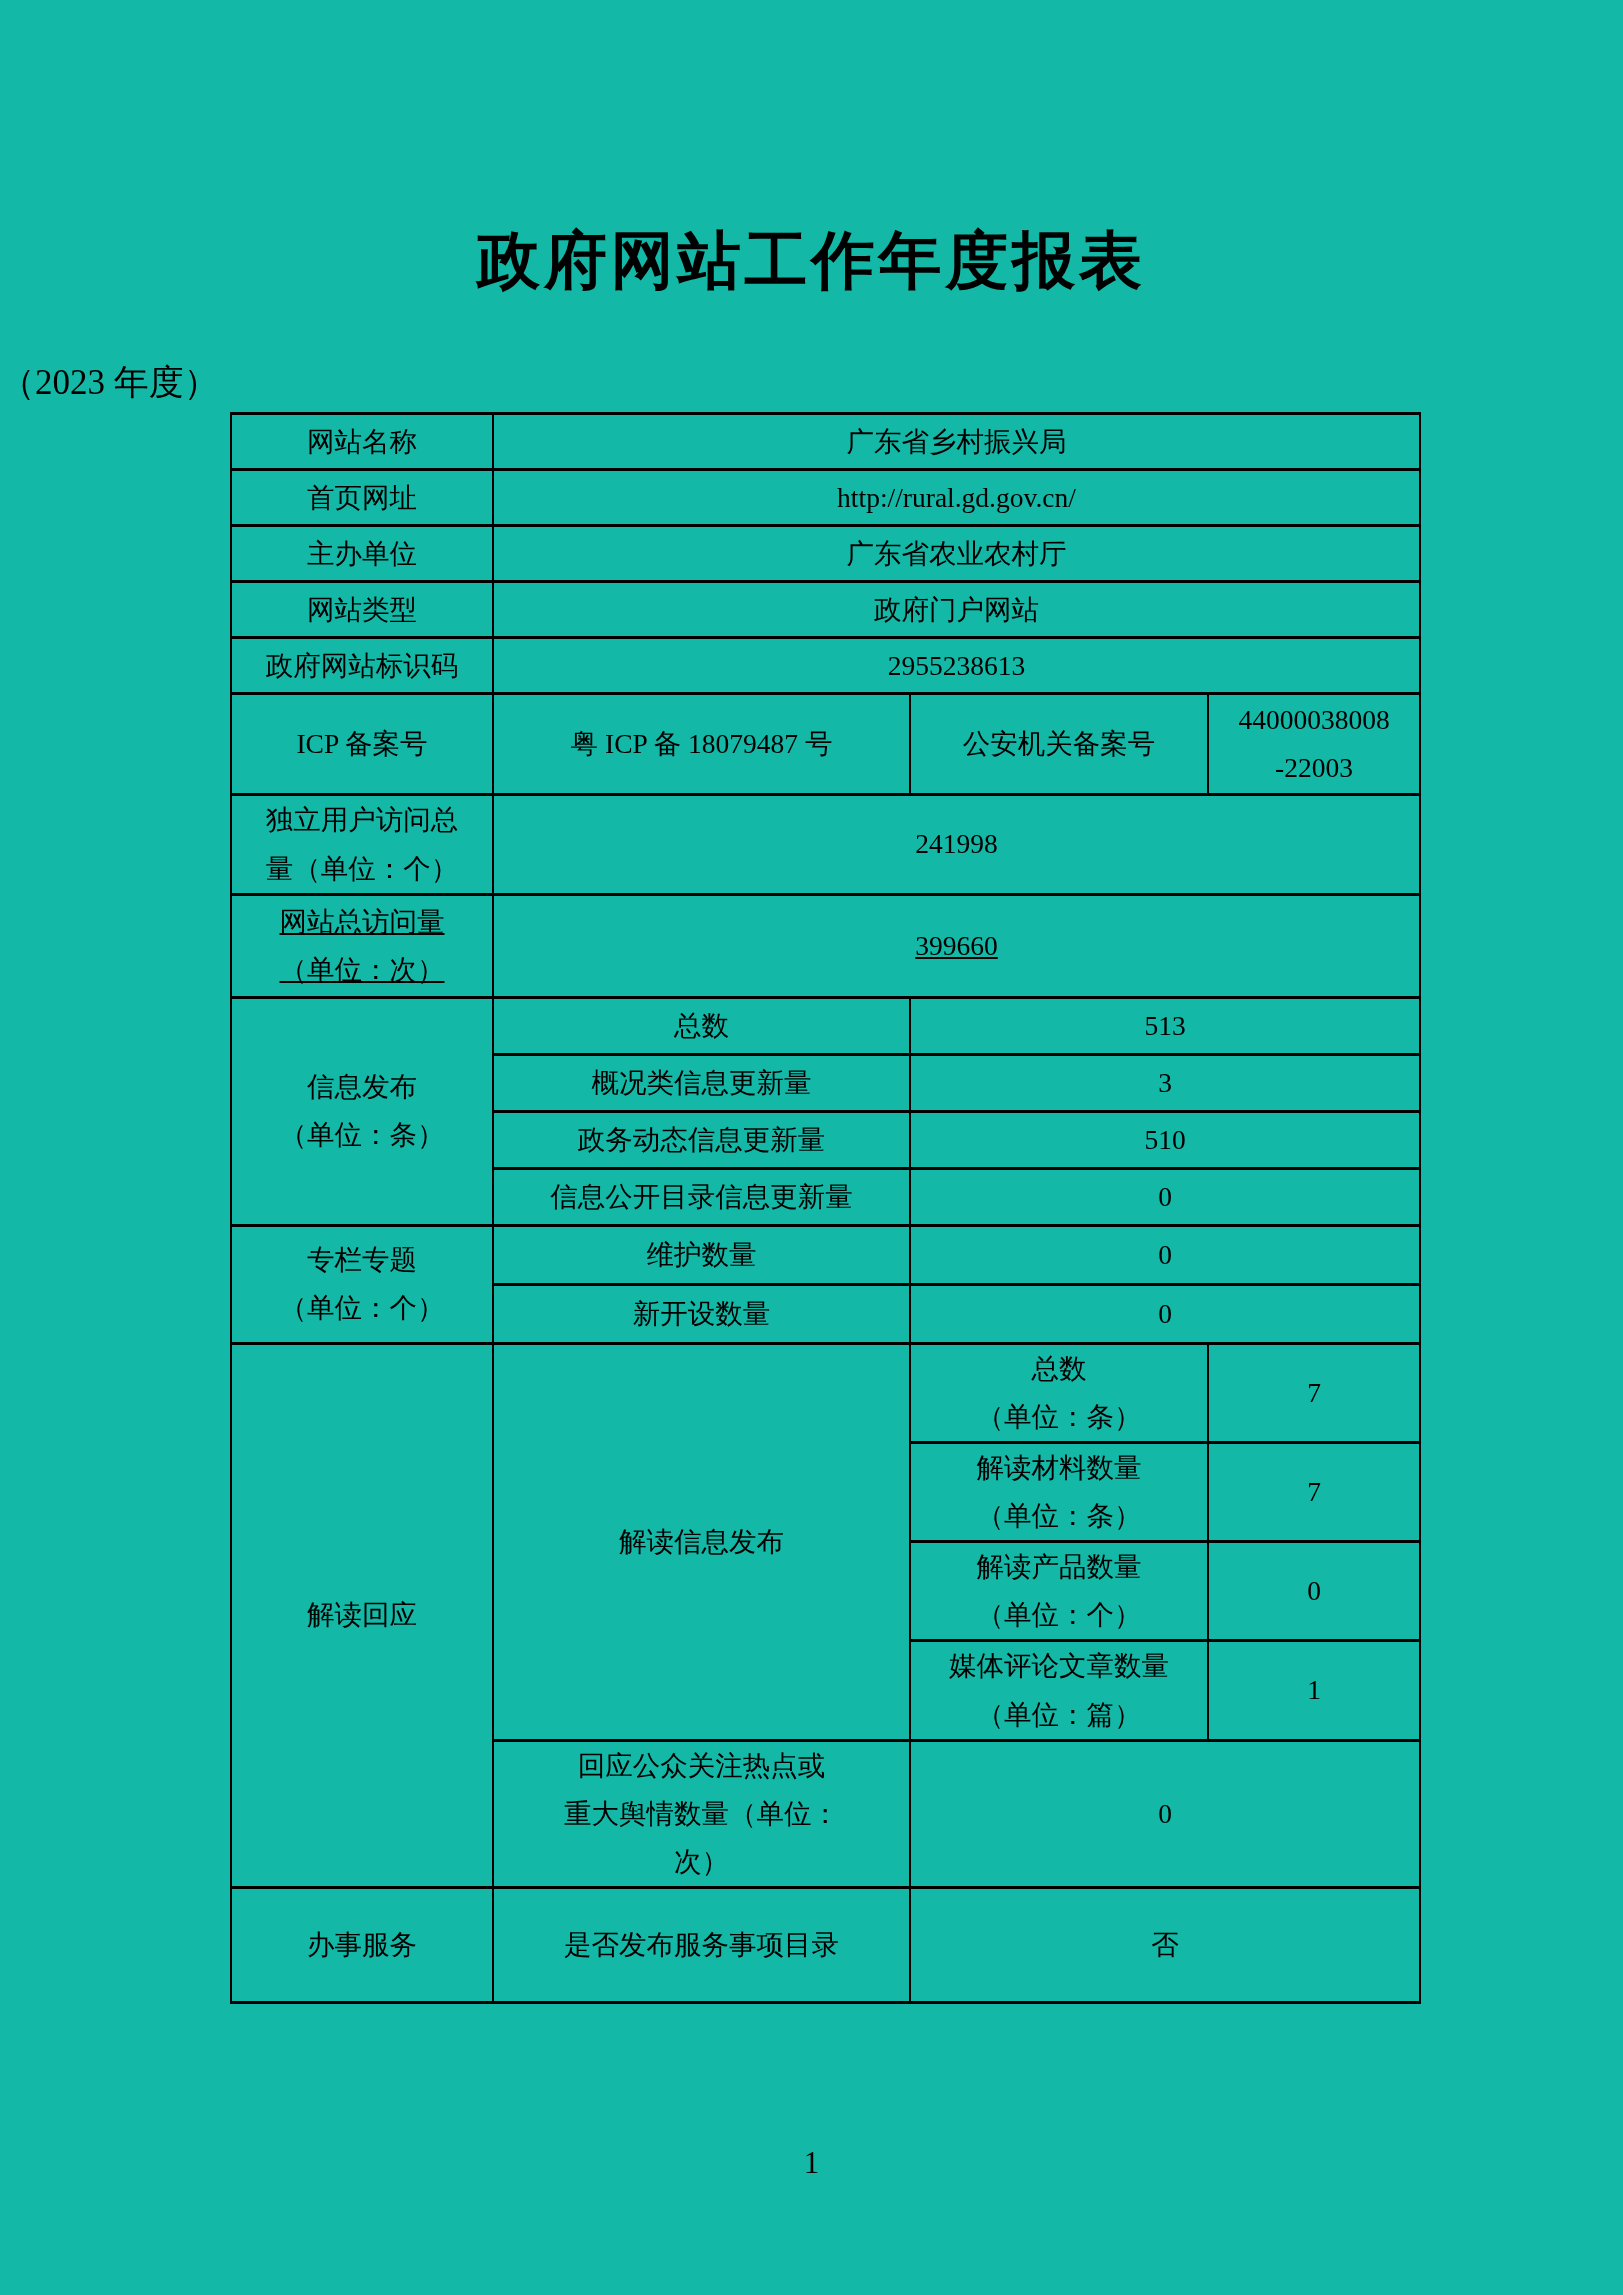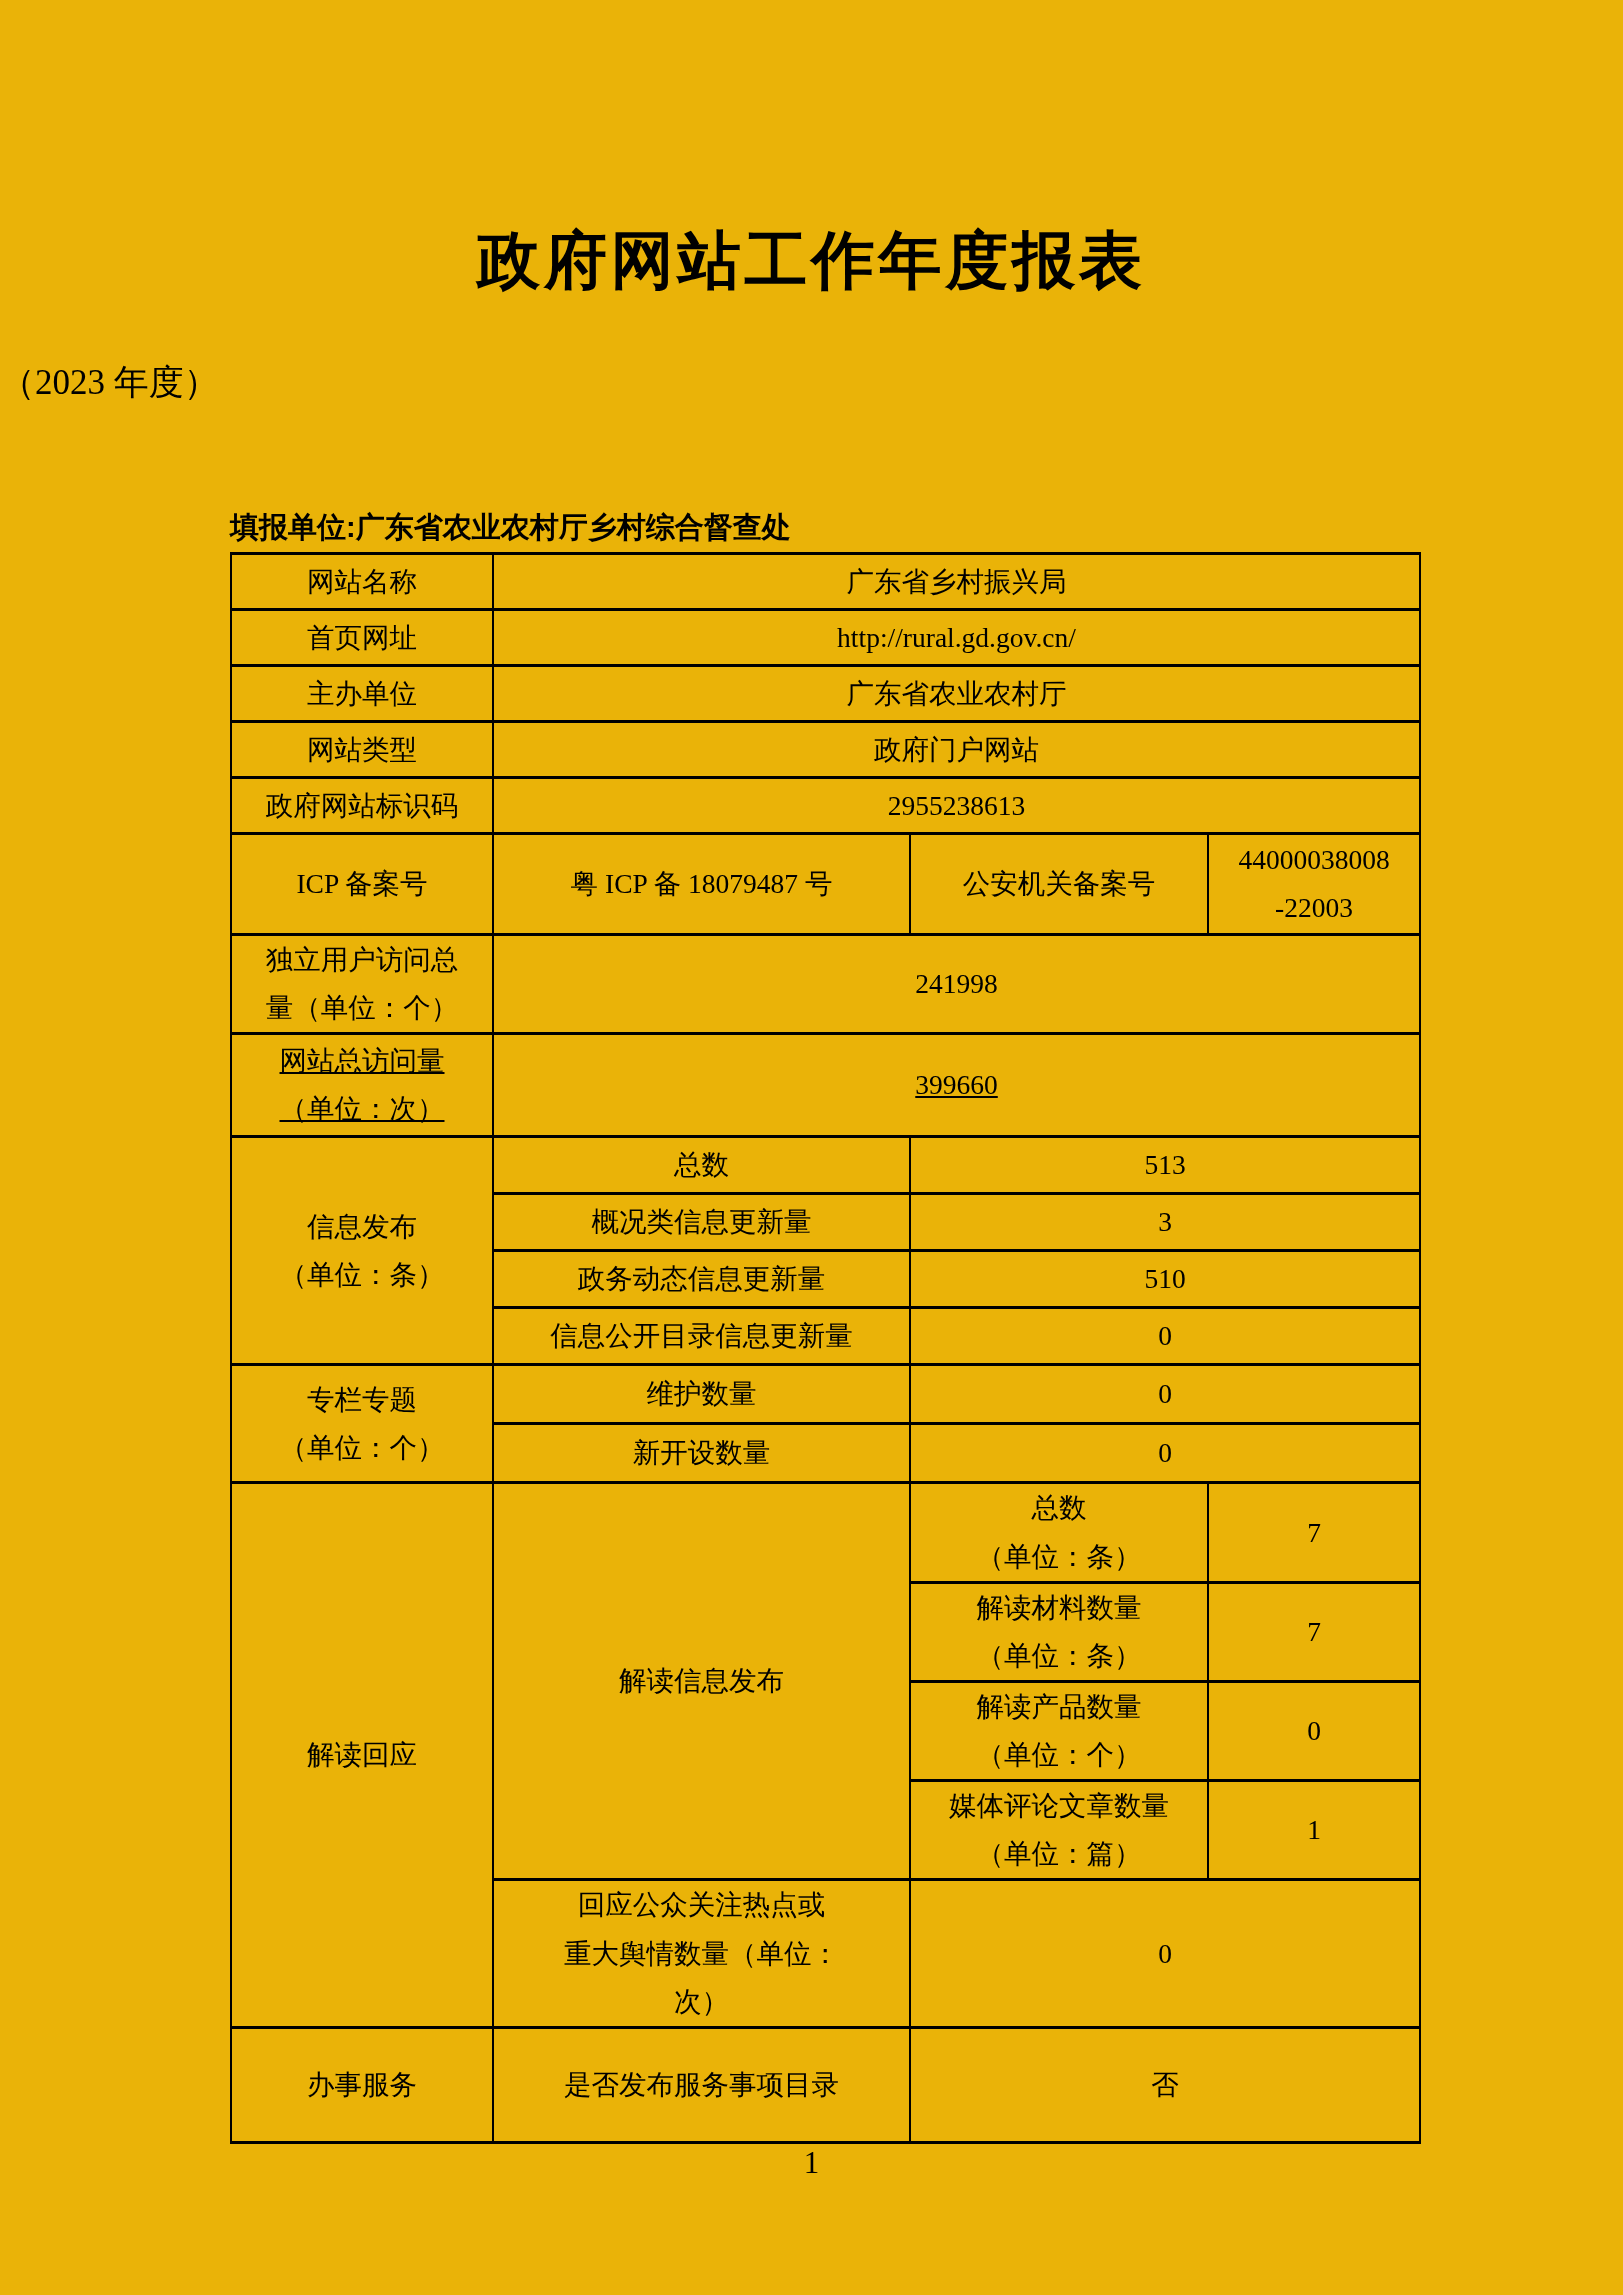--- a/index.html
+++ b/index.html
@@ -1,19 +1,19 @@
 <!DOCTYPE html>
 <html style="font-size:10.5px"><head>
 <meta charset="utf-8">
 <style>
   html,body { margin:0; padding:0; background:#ffffff; }
   .page {
     position:relative;
     width:1623px; height:2295px;
-    background:#eab308; color:#000;
+    background:#14b8a6; color:#000;
     overflow:hidden;
   }
   .title {
     padding-top:221px;
     text-align:center;
     font-family:"Liberation Sans", sans-serif;
     font-weight:bold;
     font-size:63px;
     line-height:1.25;
     letter-spacing:3.9px;
@@ -75,21 +75,20 @@
     font-size:31px;
   }
 </style>
 </head>
 <body>
 
 <div class="page">
 
   <div class="title">政府网站工作年度报表</div>
   <div class="subtitle">（2023 年度）</div>
-  <div class="unit-line">填报单位:广东省农业农村厅乡村综合督查处</div>
 
   <table class="report">
     <colgroup>
       <col style="width:262px">
       <col style="width:417px">
       <col style="width:298px">
       <col style="width:212px">
     </colgroup>
 
     <tbody>

